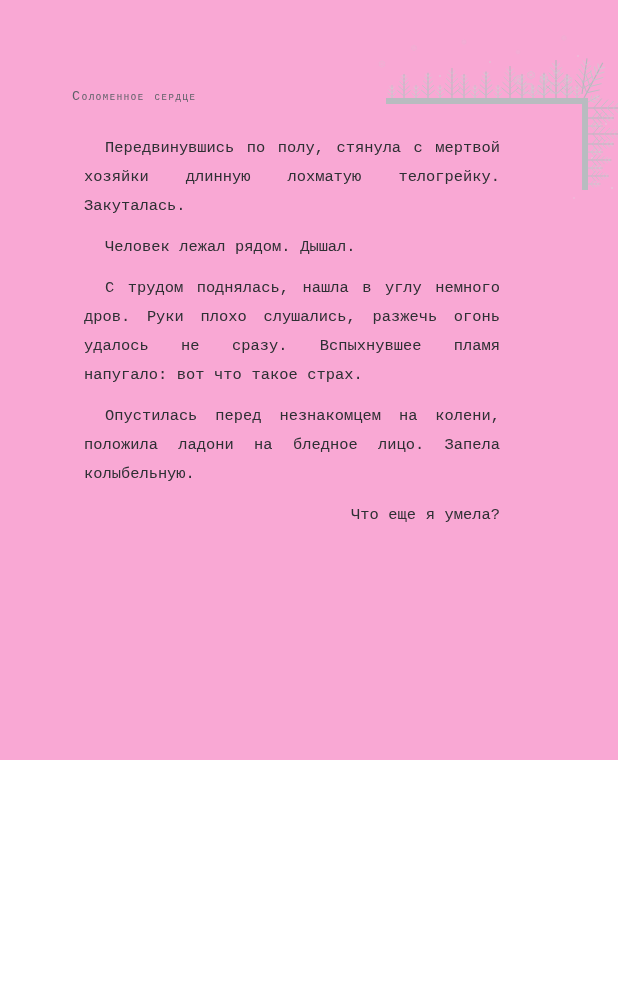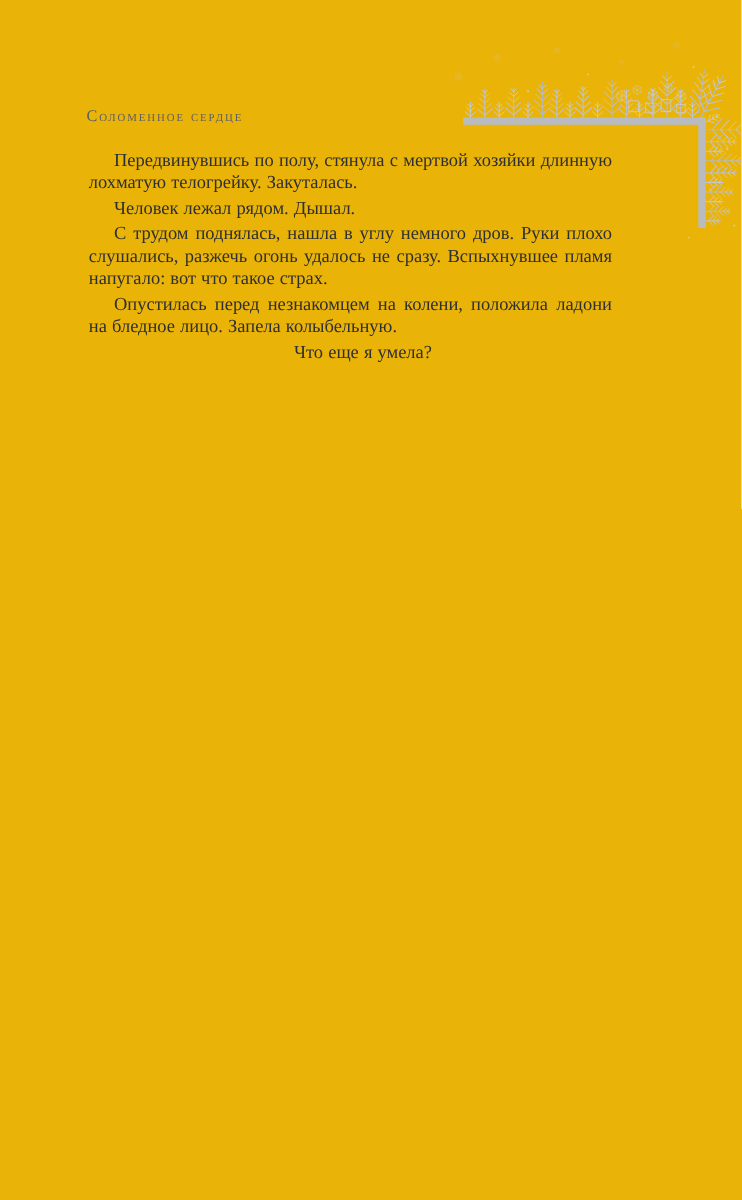--- a/index.html
+++ b/index.html
@@ -4,24 +4,24 @@
 <title>Соломенное сердце</title>
 <style>
   html, body {
     margin: 0;
     padding: 0;
     background: #ffffff;
   }
   .page {
     position: relative;
     width: 618px;
-    height: 1000px;
-    background: #eab308;
+    height: 760px;
+    background: #f9a8d4;
     overflow: hidden;
-    font-family: Liberation Serif, serif;
+    font-family: Liberation Mono, monospace;
   }
 
   
   .ornament {
     position: absolute;
     top: 28px;
     right: 0;
     width: 250px;
     height: 185px;
     pointer-events: none;
@@ -46,31 +46,31 @@
   }
 
   
   .textblock {
     position: absolute;
     left: 72px;
     top: 122px;
     width: 440px;
   }
   .textblock p {
-    margin: 2px;
+    margin: 12px;
     text-indent: 21px;
     text-align: justify;
     font-size: 15.4px;
-    line-height: 19px;
+    line-height: 29px;
     color: #2e3034;
     word-spacing: 0.4px;
     hyphens: manual;
   }
   .textblock p:last-child {
-    text-align: center;
+    text-align: right;
   }
 </style>
 </head>
 <body>
 
 <div class="page">
 
   <div class="ornament">
     <svg viewBox="0 0 250 185" xmlns="http://www.w3.org/2000/svg">
       <defs>

